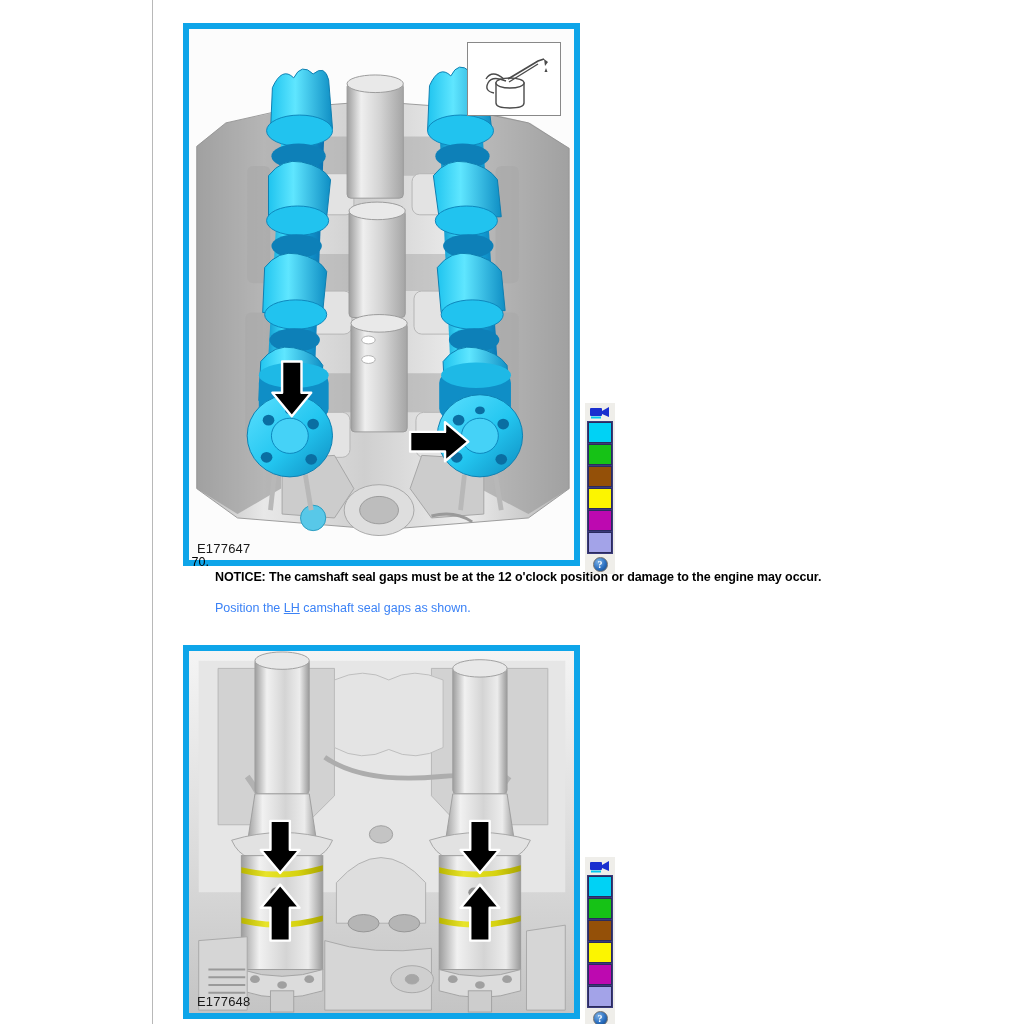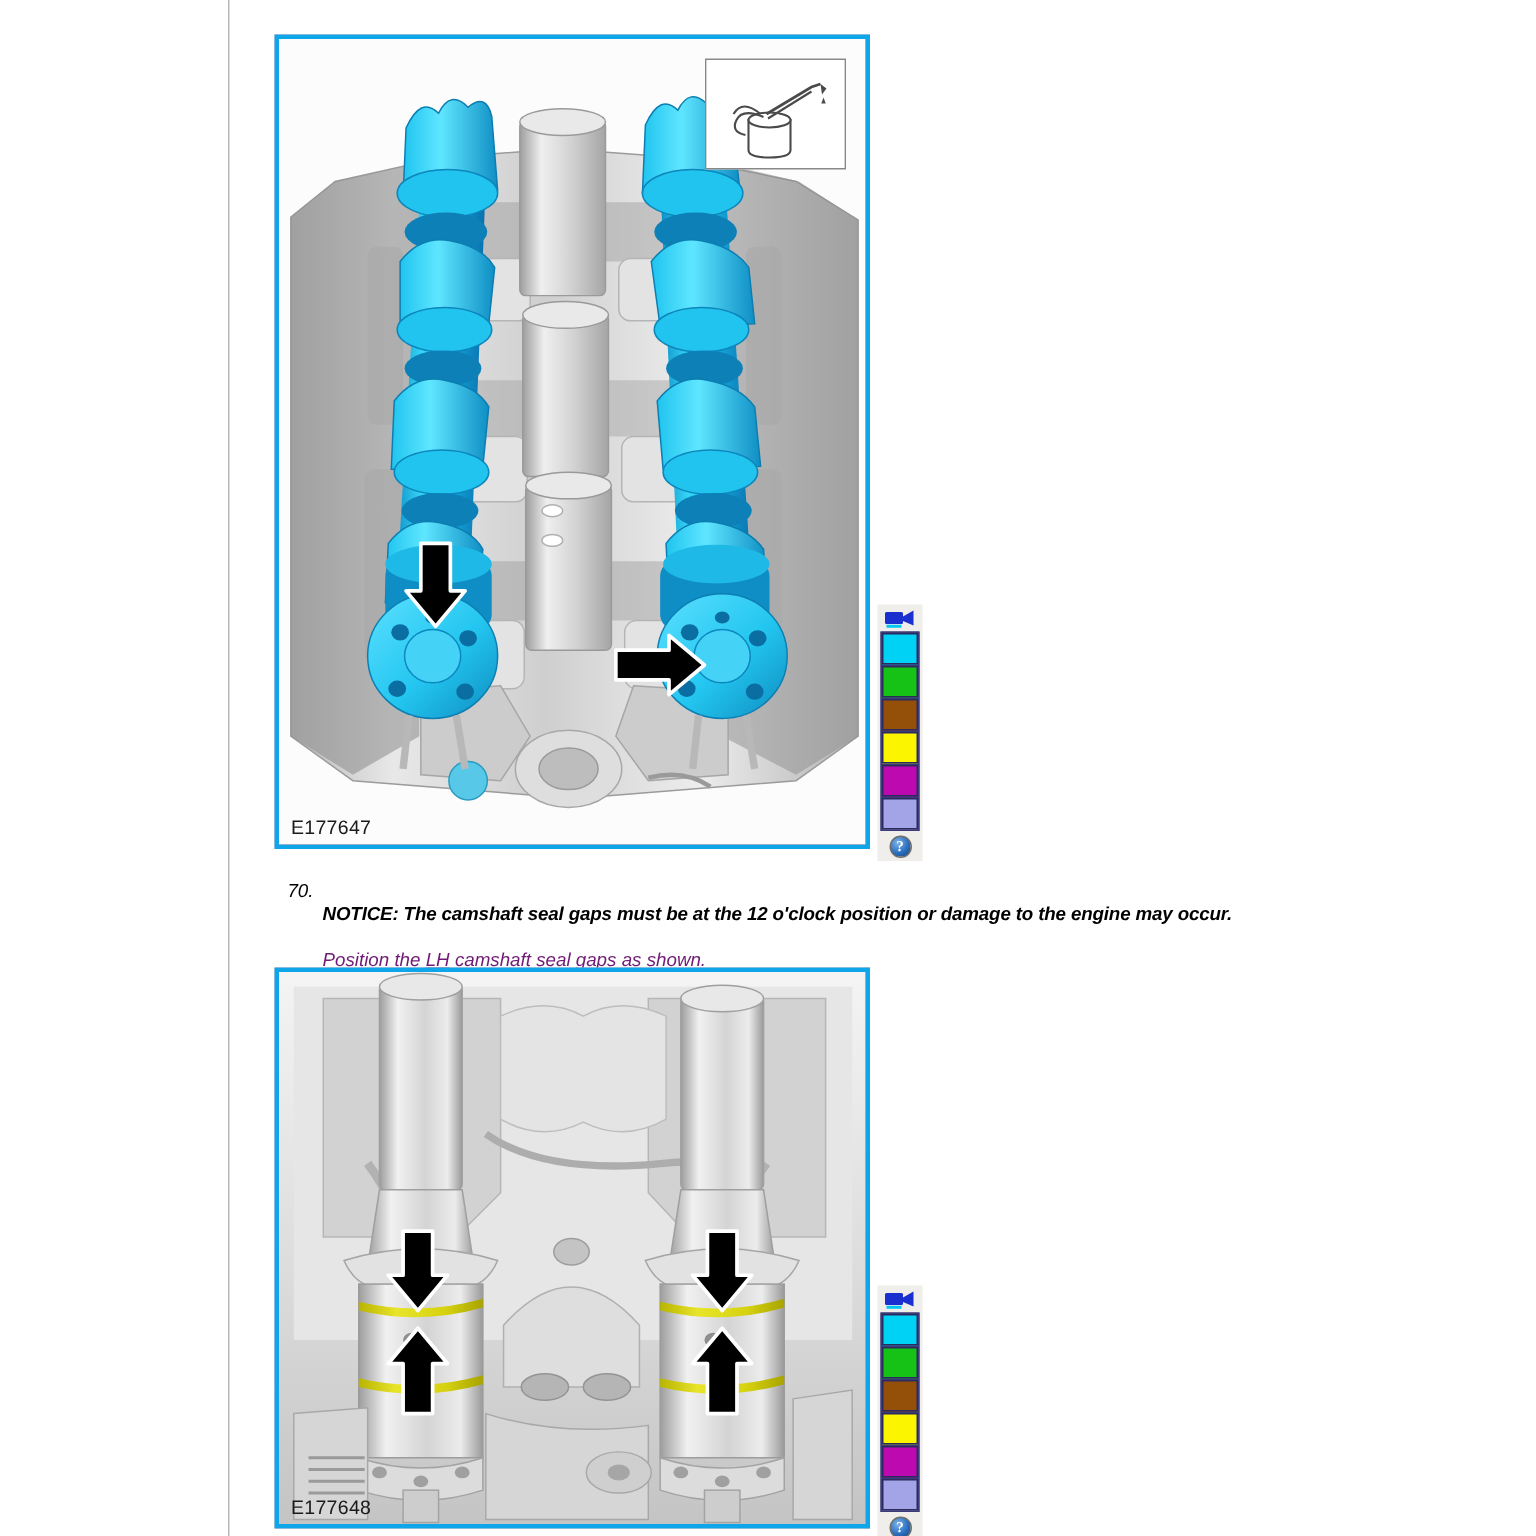--- a/index.html
+++ b/index.html
@@ -24,22 +24,22 @@
     top: 0;
     width: 1px;
     height: 1024px;
     background: #b8b8b8;
   }
   .gutter-line.a { left: 152px; }
 
   
   .figure {
     position: absolute;
-    border: 3px solid #0ea5e9;
-    background: #fca5a5;
+    border: 6px solid #0ea5e9;
+    background: #14b8a6;
     box-sizing: border-box;
     overflow: hidden;
   }
   .fig-caption {
     position: absolute;
     left: 8px;
     bottom: 4px;
     font-size: 13px;
     font-family: "Liberation Sans", sans-serif;
     color: #1a1a1a;
@@ -91,21 +91,21 @@
   .step-notice {
     font-weight: 700;
     font-size: 12.5px;
     letter-spacing: -0.1px;
     margin-top: 15px;
   }
   .step-sub {
     margin-top: 15px;
     padding-left: 32px;
     font-size: 12.5px;
-    color: #701a75;
+    color: #3b82f6;
   }
   .u-underline { text-decoration: underline; }
 
   
   .palette {
     position: absolute;
     width: 30px;
     background: #efeeea;
     display: flex;
     flex-direction: column;
@@ -352,21 +352,21 @@
       <span class="swatch" style="background:#00d2f5"></span>
       <span class="swatch" style="background:#16c216"></span>
       <span class="swatch" style="background:#945008"></span>
       <span class="swatch" style="background:#fcf500"></span>
       <span class="swatch" style="background:#bd09b0"></span>
       <span class="swatch" style="background:#a3a3e8"></span>
     </div>
     <div class="palette-help">?</div>
   </div>
 
-  <div class="step-block" style="top:586px;font-style:italic;">
+  <div class="step-block" style="top:554px;">
     <div class="step-line">
       <span class="step-num">70.</span>
       <span class="step-notice">NOTICE: The camshaft seal gaps must be at the 12 o'clock position or damage to the engine may occur.</span>
     </div>
     <div class="step-sub">
       <span>Position the </span><span class="u-underline">LH</span><span> camshaft seal gaps as shown.</span>
     </div>
   </div>
 
   <div class="figure" id="fig-bottom" style="left:183px; top:645px; width:397px; height:374px;">

